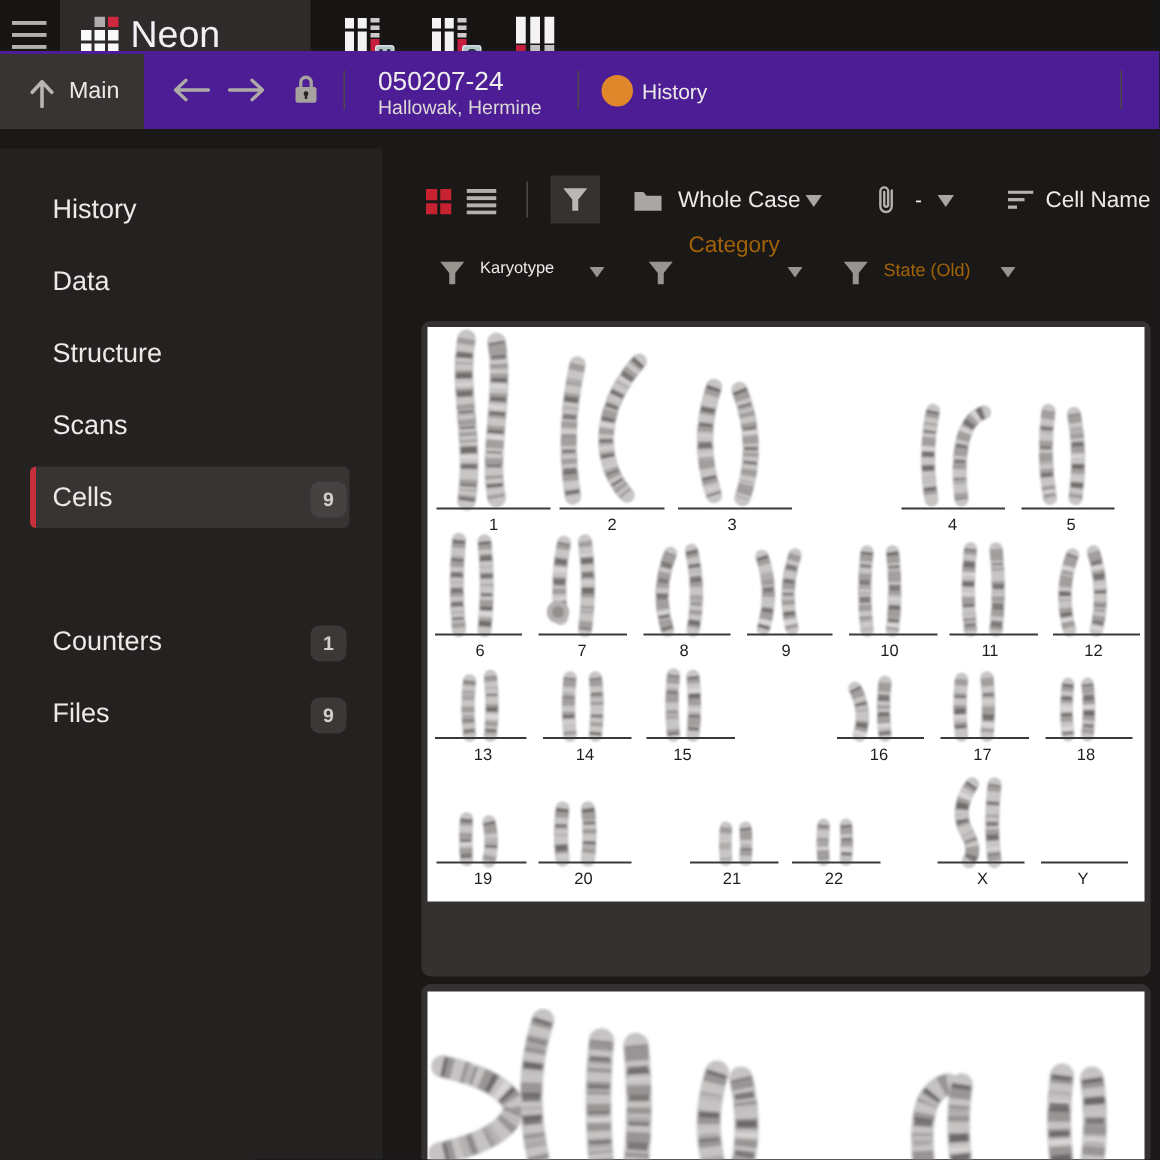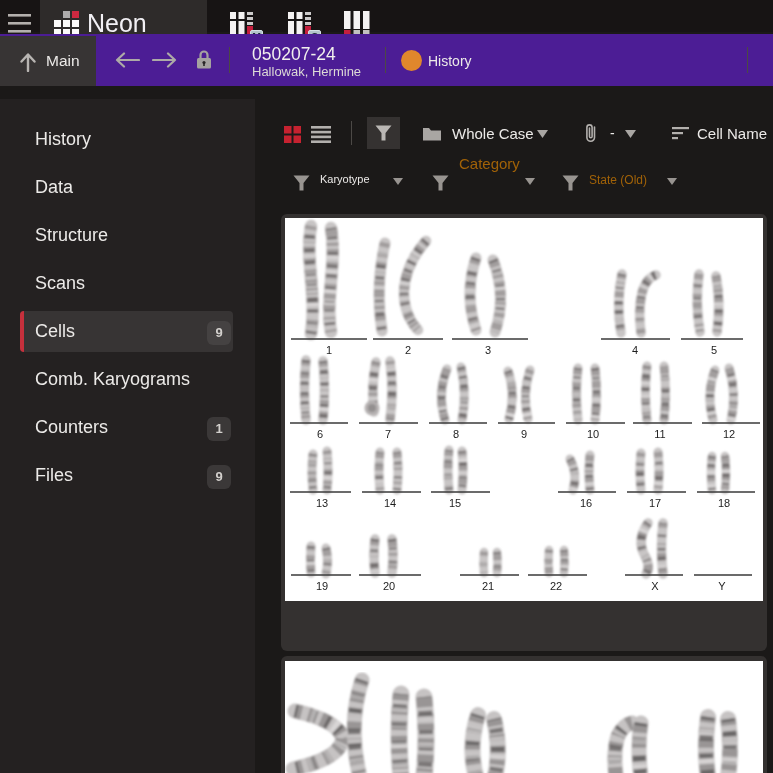--- a/index.html
+++ b/index.html
@@ -85,21 +85,20 @@
 </div>
 
 <div class="abs" style="left:0;top:99px;width:255px;height:674px;background:#242121;font-size:18px;color:#eceae8">
   <div class="abs" style="left:20px;top:212px;width:213px;height:41px;background:#373434;border-radius:4px"></div>
   <div class="abs" style="left:20px;top:212px;width:4px;height:41px;background:#c5303c;border-radius:4px 0 0 4px"></div>
   <div class="abs" style="left:35px;top:30px">History</div>
   <div class="abs" style="left:35px;top:78px">Data</div>
   <div class="abs" style="left:35px;top:126px">Structure</div>
   <div class="abs" style="left:35px;top:174px">Scans</div>
   <div class="abs" style="left:35px;top:222px">Cells</div>
-  <div class="abs" style="left:35px;top:270px">Comb. Karyograms</div>
   <div class="abs" style="left:35px;top:318px">Counters</div>
   <div class="abs" style="left:35px;top:366px">Files</div>
   <div class="abs" style="left:207px;top:222px;width:24px;height:24px;background:#454242;border-radius:6px;font-size:13px;font-weight:bold;color:#d3d0cd;text-align:center;line-height:24px">9</div>
   <div class="abs" style="left:207px;top:318px;width:24px;height:24px;background:#3b3838;border-radius:6px;font-size:13px;font-weight:bold;color:#d3d0cd;text-align:center;line-height:24px">1</div>
   <div class="abs" style="left:207px;top:366px;width:24px;height:24px;background:#3b3838;border-radius:6px;font-size:13px;font-weight:bold;color:#d3d0cd;text-align:center;line-height:24px">9</div>
 </div>
 
 <div class="abs" style="left:255px;top:99px;width:518px;height:119px">
   <svg class="abs" width="17" height="17" viewBox="0 0 17 17" style="left:29px;top:27px">
     <rect x="0" y="0" width="7.5" height="7.5" fill="#c62230"></rect>

